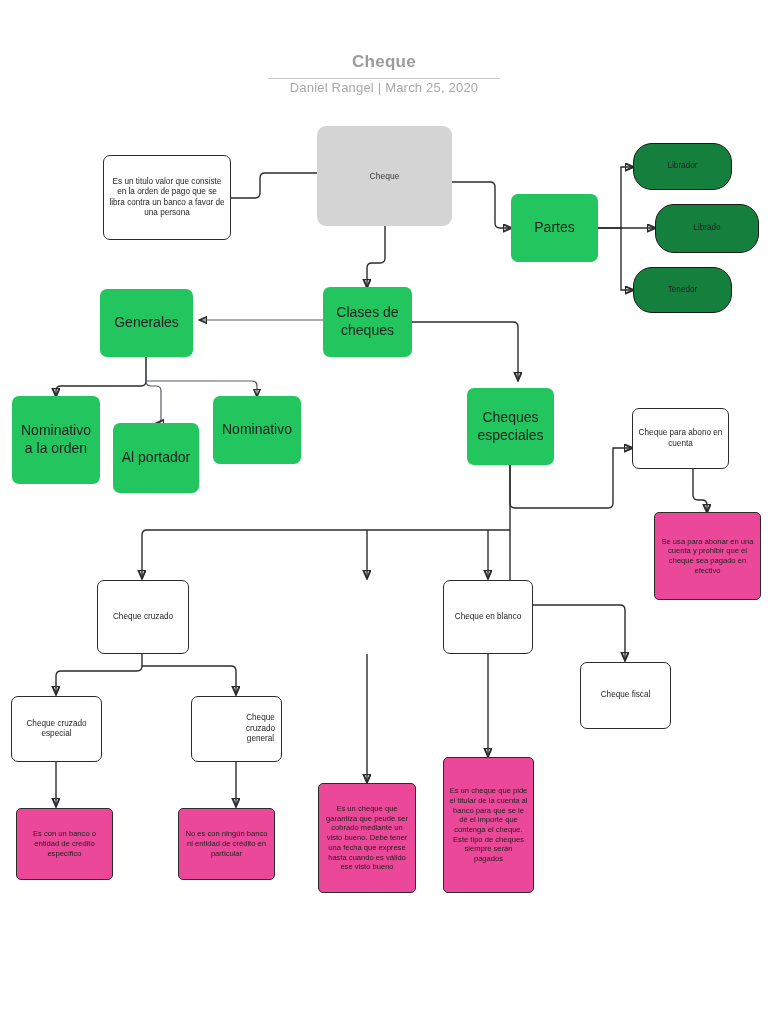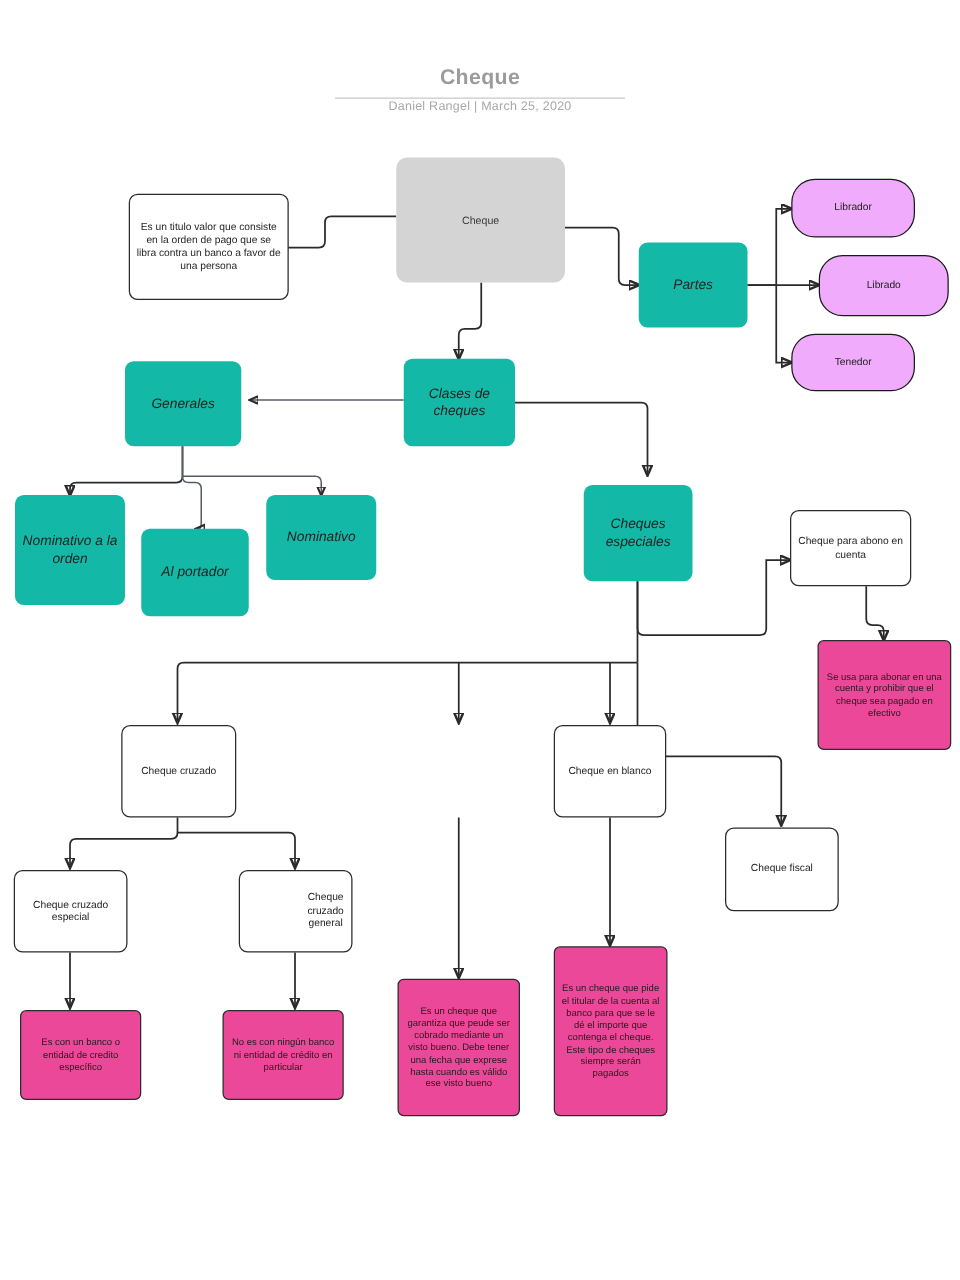--- a/index.html
+++ b/index.html
@@ -15,41 +15,41 @@
   
   .doc-title{
     position:absolute;left:0;top:52px;width:768px;text-align:center;
     font-size:17px;color:#9b9b9b;font-weight:bold;letter-spacing:.3px;
   }
   .title-rule{
     position:absolute;left:268px;top:78px;width:232px;height:1px;background:#c9c9c9;
   }
   .doc-byline{
     position:absolute;left:0;top:80px;width:768px;text-align:center;
-    font-size:10px;color:#a8a8a8;letter-spacing:.2px;
+    font-size:13px;color:#a8a8a8;letter-spacing:.2px;
   }
 
   
   svg.edges{position:absolute;left:0;top:0;width:768px;height:1024px;pointer-events:none;}
   svg.edges path{fill:none;stroke:#2b2b2b;stroke-width:1.4;}
   svg.edges path.thin{stroke:#555c63;stroke-width:1.2;}
 
   
   .node{
     position:absolute;box-sizing:border-box;
     display:flex;align-items:center;justify-content:center;
     text-align:center;line-height:1.28;
     color:#1f1f1f;
   }
   .node .lbl{display:block;padding:0 5px;}
 
-  .n-blue{background:#14b8a6;border-radius:7px;font-size:11px;font-style:italic;}
+  .n-blue{background:#22c55e;border-radius:7px;font-size:14px;}
   .n-gray{background:#d4d4d4;border-radius:9px;font-size:8.5px;color:#3a3a3a;}
   .n-white{background:#ffffff;border:1.3px solid #2b2b2b;border-radius:7px;font-size:8.2px;}
-  .n-pill{background:#f0abfc;border:1.3px solid #1a1a1a;border-radius:19px;font-size:8.2px;}
+  .n-pill{background:#15803d;border:1.3px solid #1a1a1a;border-radius:19px;font-size:8.2px;}
   .n-desc{background:#ec4899;border:1.3px solid #2b2b2b;border-radius:5px;font-size:7.6px;}
 </style>
 </head>
 <body>
 
 <div id="canvas">
 
   <div class="doc-title">Cheque</div>
   <div class="title-rule"></div>
   <div class="doc-byline">Daniel Rangel  |  March 25, 2020</div>

